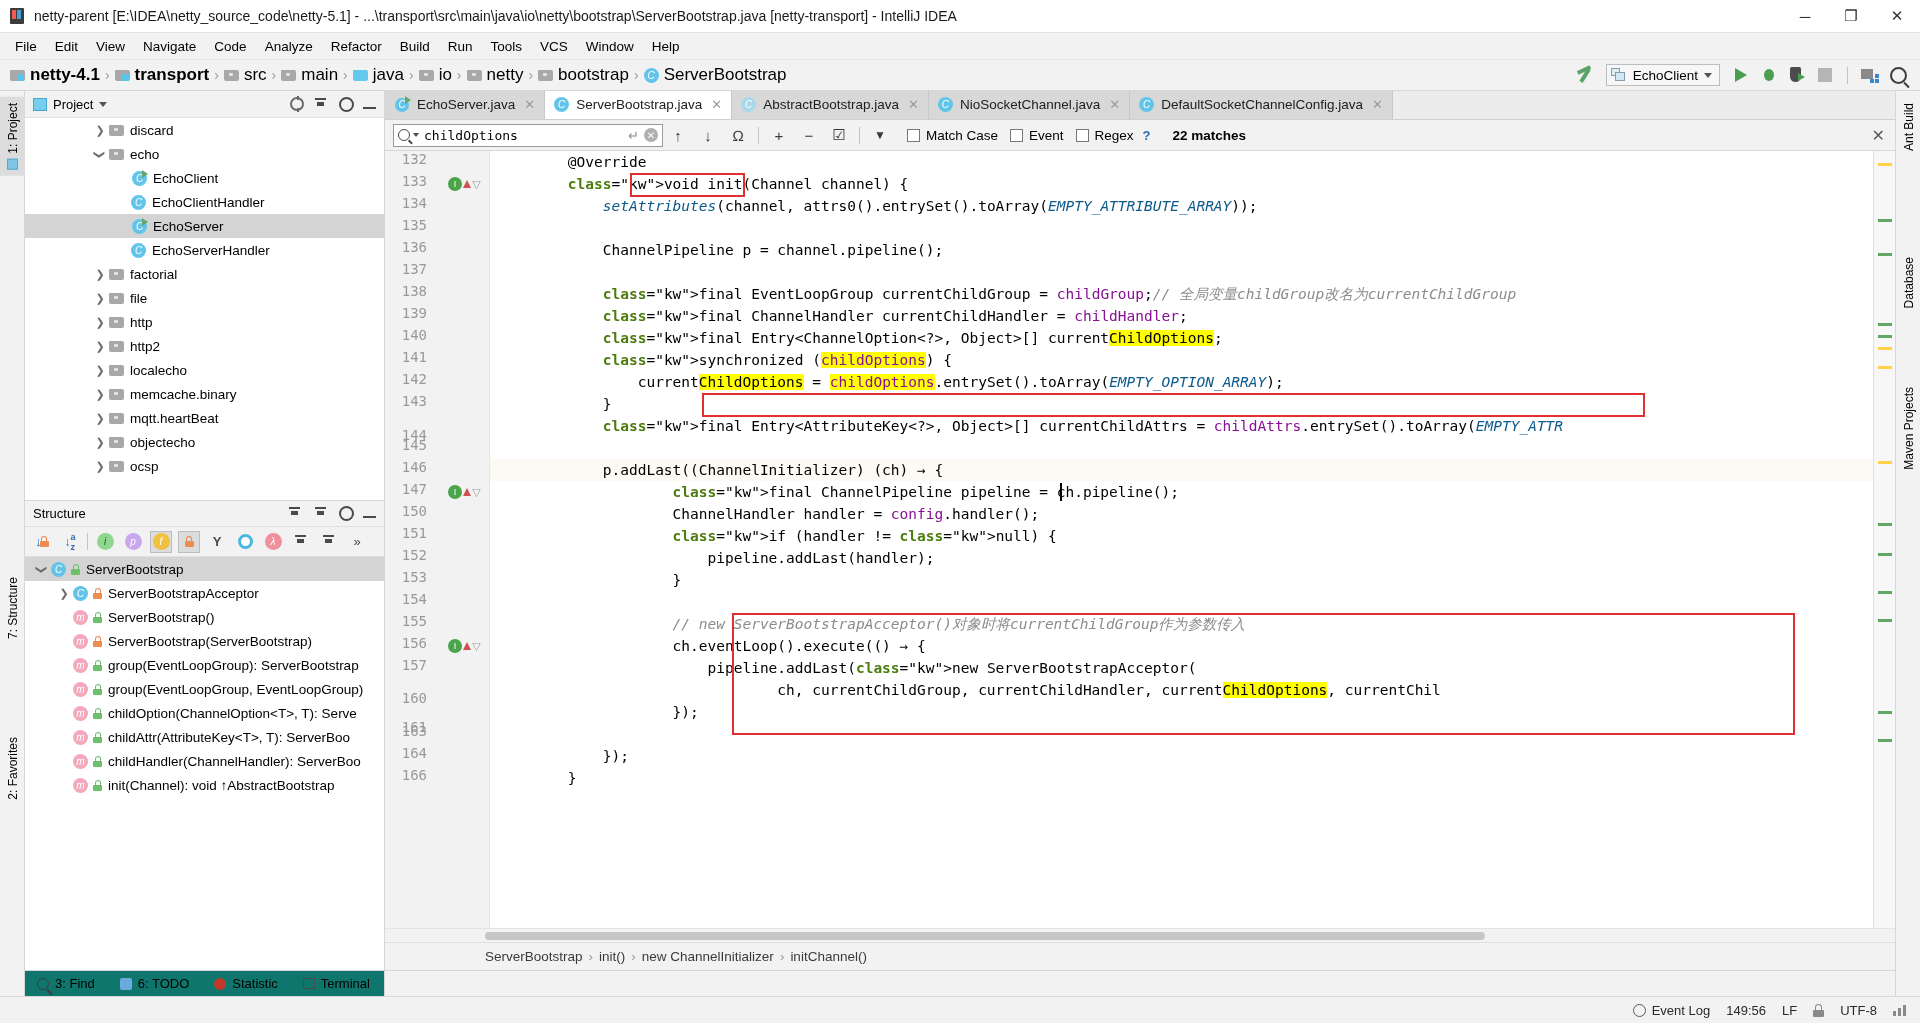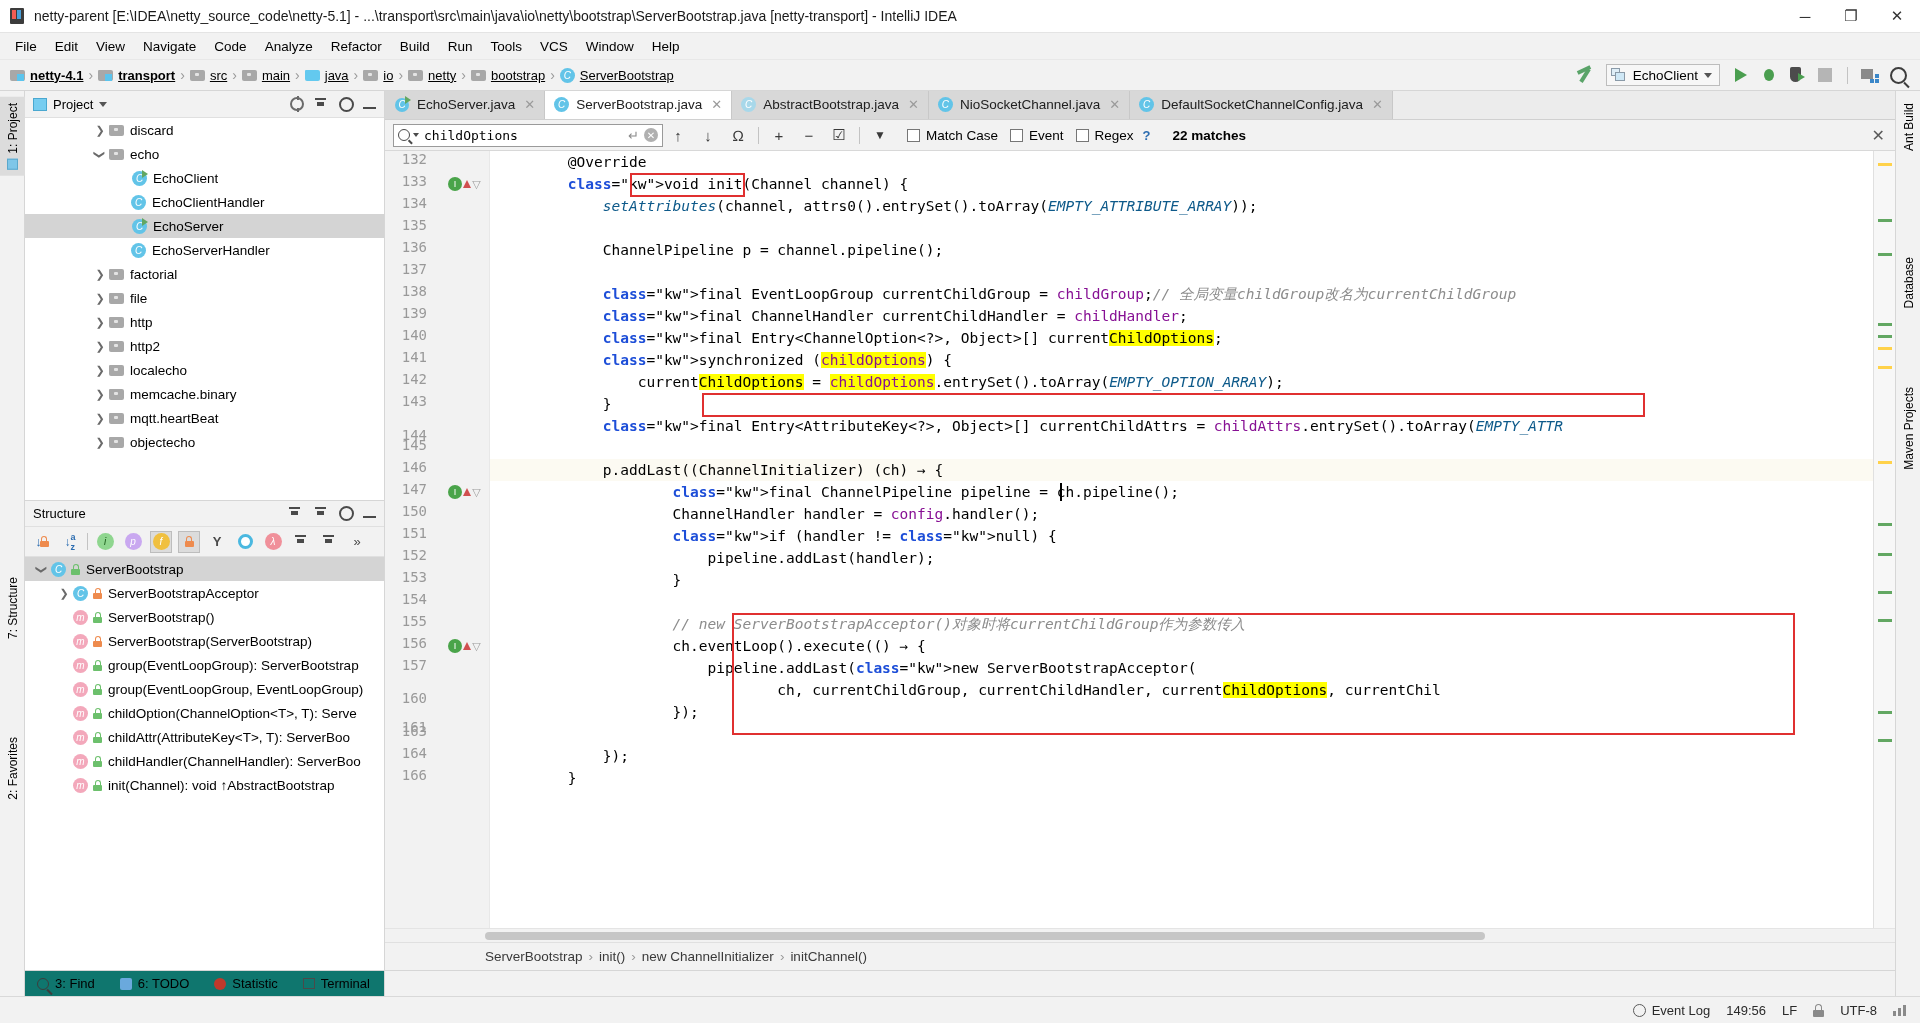--- a/index.html
+++ b/index.html
@@ -36,21 +36,21 @@
   }
   .menu-item { padding: 3px 9px; font-size: 13.5px; color: #000; white-space: nowrap; }
 
   
   .navbar {
     height: 31px; background: #f2f2f2; display: flex; align-items: center;
     flex: 0 0 31px; padding-left: 8px; border-bottom: 1px solid #d6d6d6;
   }
   .crumbs { display: flex; align-items: center; }
   .crumb { display: flex; align-items: center; padding: 0 2px; white-space: nowrap; }
-  .crumb .cr-label { font-size: 13px; margin-left: 5px; text-decoration: underline; }
+  .crumb .cr-label { font-size: 17px; margin-left: 5px; }
   .crumb.bold .cr-label { font-weight: bold; }
   .crumb-sep { color: #9a9a9a; font-size: 14px; margin: 0 3px; }
   .folder-ico { width: 15px; height: 12px; position: relative; flex: 0 0 15px; }
   .folder-ico .fb { position:absolute; left:0; top:1px; width:15px; height:11px; background:#a8a8a8; border-radius:1px 2px 2px 2px;}
   .folder-ico .fd { position:absolute; left:5px; top:4px; width:4px; height:3px; background:#e4e4e4; border-radius:1px;}
   .folder-ico.mod .fm { position:absolute; left:7px; top:5px; width:7px; height:7px; background:#5bc4ed;}
   .folder-ico.blue .fb { background:#63c9ef; }
   .cls-ico { width: 15px; height: 15px; border-radius: 50%; background: #62c4e8; color: #fff;
     font-size: 10px; display: flex; align-items: center; justify-content: center; font-style: italic; flex:0 0 15px;}
   .tb-right { margin-left: auto; display: flex; align-items: center; padding-right: 10px; gap: 4px;}
@@ -175,21 +175,21 @@
   .ovr-ico { width:14px;height:14px;border-radius:50%;background:#4aa44a;color:#fff;font-size:9px;
              display:flex;align-items:center;justify-content:center;}
   .ovr-arrow { width:0;height:0;border-left:4px solid transparent;border-right:4px solid transparent;border-bottom:8px solid #d05050;}
   .fold { width:11px;height:11px; color:#9a9a9a; font-size:11px; display:flex;align-items:center;justify-content:center;}
 
   .code-scroll { flex:1 1 auto; position:relative; overflow:hidden; }
   .code-lines { position:absolute; left:0; top:0; width:100%; }
   .cl { height:22px; line-height:22px; font-family:"DejaVu Sans Mono", monospace; font-size:14.5px;
         white-space:pre; color:#000; padding-left: 8px;}
   .cl.cur { background:#fcfaf2; }
-  .kw { color:#1d4ed8; font-weight:bold; }
+  .kw { color:#4d7c0f; font-weight:bold; }
   .fld { color:#871094; }
   .stat { color:#0e5a8a; font-style:italic; }
   .cmt { color:#8c8c8c; font-style:italic; }
   .hl { background:#ffff00; }
 
   .redbox { position:absolute; border:2px solid #e03030; pointer-events:none; }
   .cursor-bar { position:absolute; width:2px; background:#000; }
 
   
   .markers { width: 22px; flex:0 0 22px; background:#f7f7f7; position:relative; border-left:1px solid #e0e0e0;}
@@ -515,20 +515,29 @@
               <span class="tr-label">mqtt.heartBeat</span>
             </div>
             <div class="tree-row">
               <span style="width: 66px; flex: 0 0 66px;"></span>
               <span class="arrow r"></span>
               <span class="folder-ico">
                 <i class="fb"></i>
                 <i class="fd"></i>
               </span>
               <span class="tr-label">objectecho</span>
+            </div>
+            <div class="tree-row">
+              <span style="width: 66px; flex: 0 0 66px;"></span>
+              <span class="arrow r"></span>
+              <span class="folder-ico">
+                <i class="fb"></i>
+                <i class="fd"></i>
+              </span>
+              <span class="tr-label">ocsp</span>
             </div>
           </div>
       </div>
 
       <div class="tw-header" style="border-top:1px solid #d6d6d6;">
         <span class="tw-title">Structure</span>
         <div class="tw-actions">
           <span class="ta ta-collapse">
               <i></i>
               <i></i>

